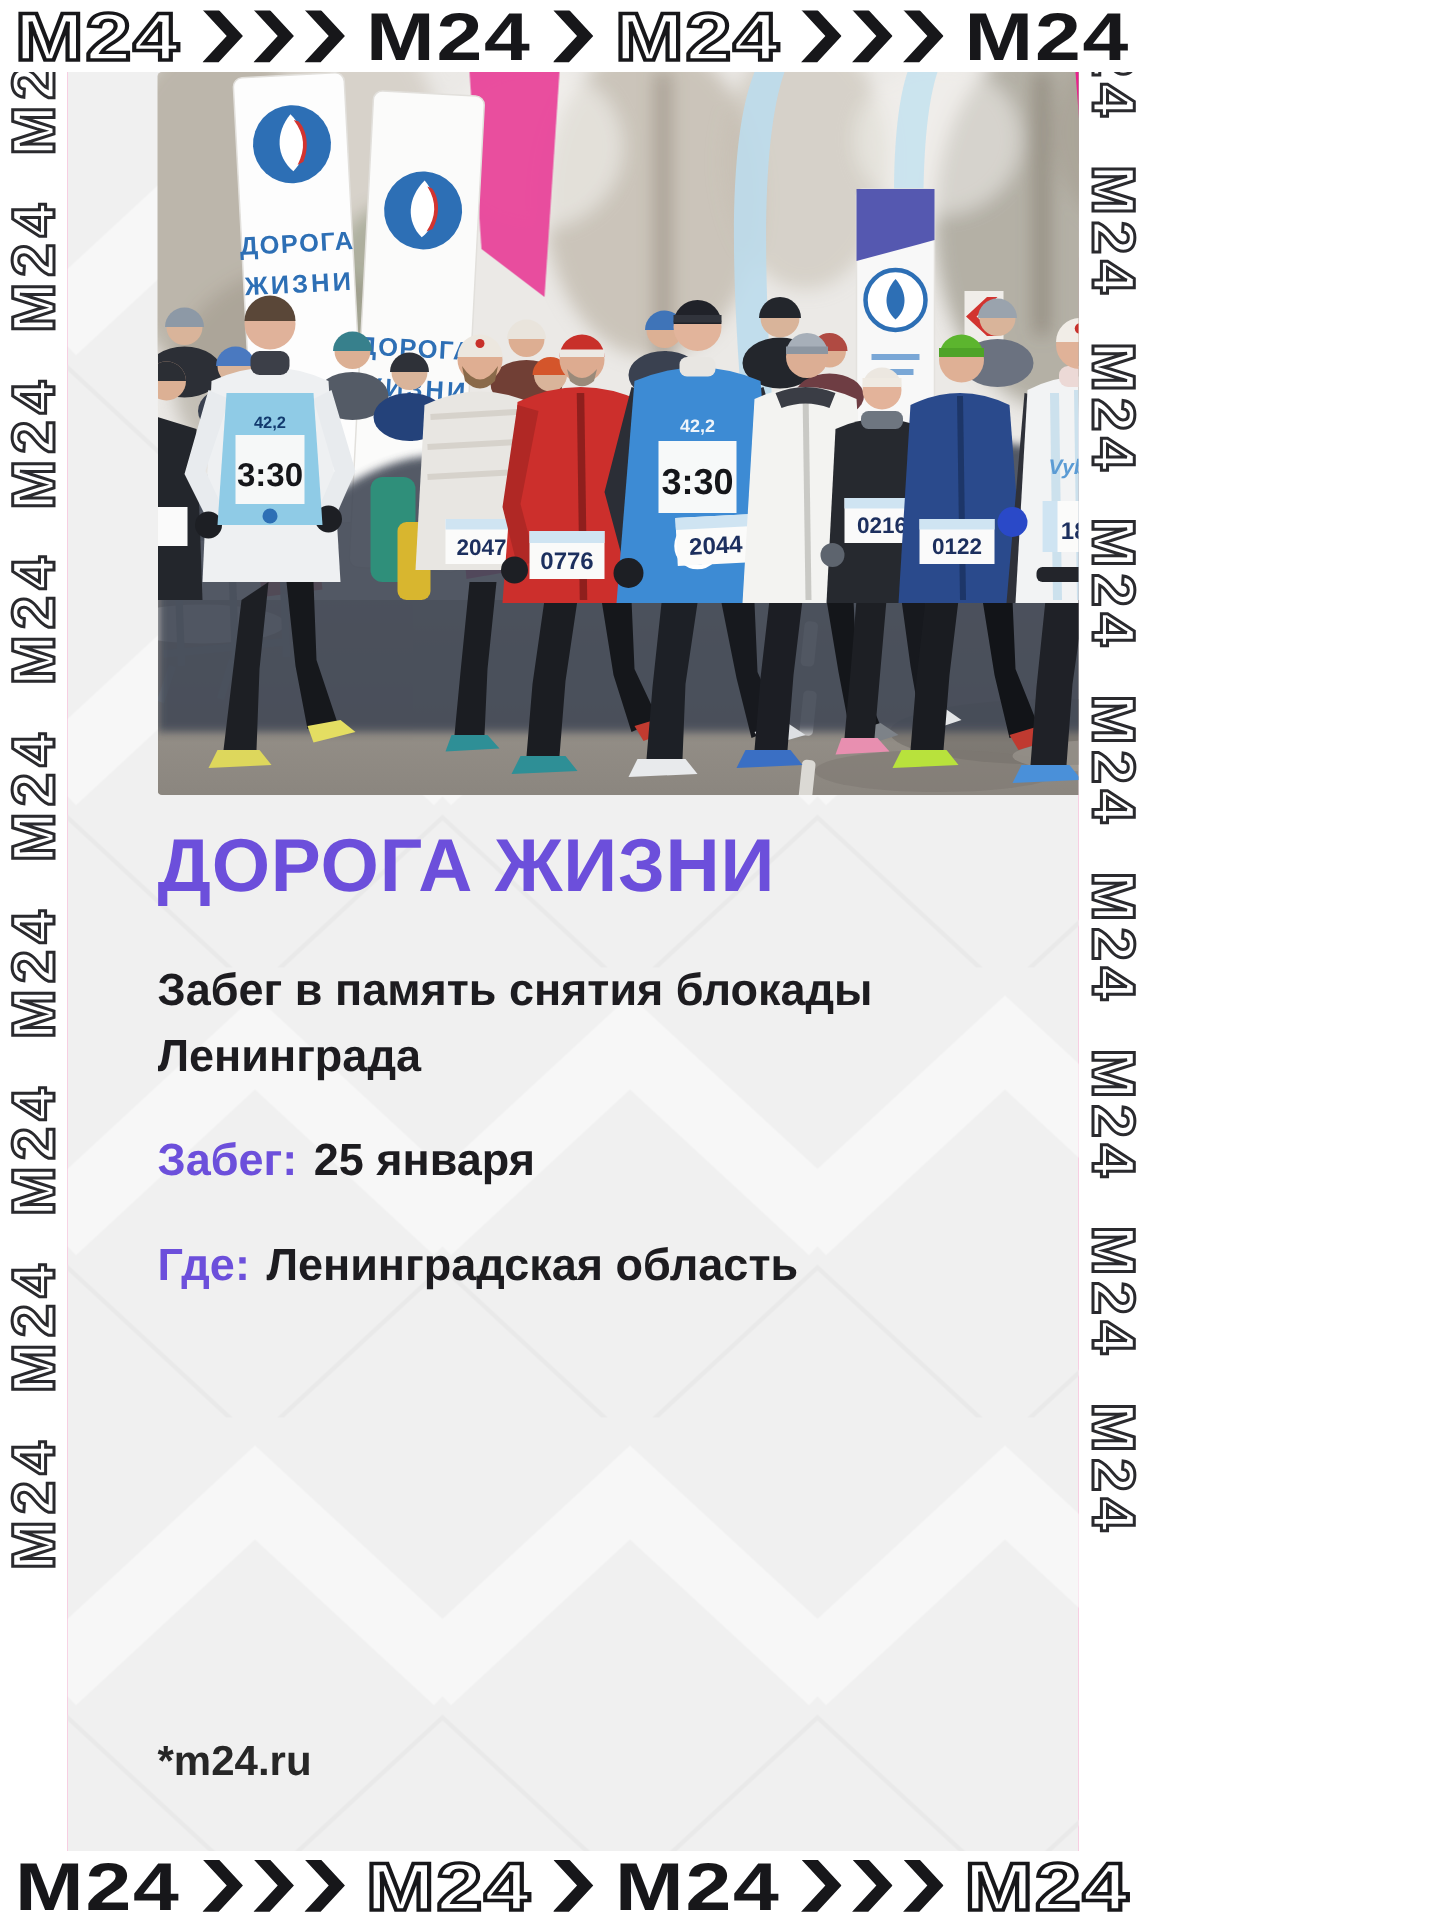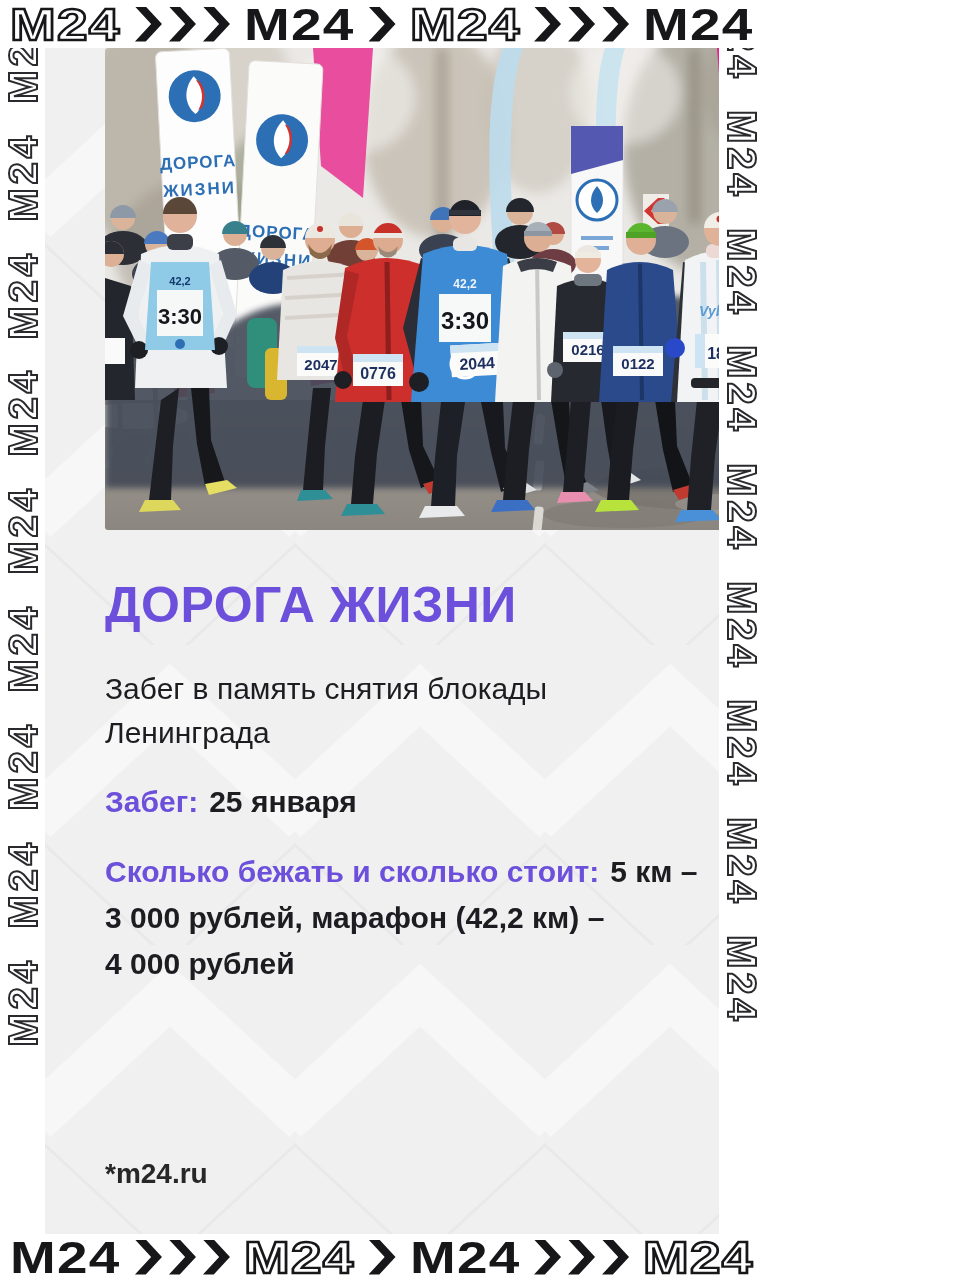--- a/index.html
+++ b/index.html
@@ -35,23 +35,23 @@
   
   .card { position:absolute; left:45px; right:45px; top:45px; bottom:46px;
           background:#f0f0f0; overflow:hidden; }
   .wm { position:absolute; left:0; top:0; z-index:0; }
 
   .photo { position:absolute; left:60px; top:3px; width:752px; height:482px;
            border-radius:3px; overflow:hidden; z-index:1; }
   .photo svg { display:block; }
 
   .content { position:absolute; left:60px; top:485px; width:754px; z-index:1; }
-  .title { margin-top:48px; font-weight:700; font-size:50px; line-height:1.1;
+  .title { margin-top:20px; font-weight:700; font-size:50px; line-height:1.1;
            letter-spacing:0.5px; color:#6c4fdb; }
-  .subtitle { margin-top:34px; font-weight:400; font-size:30px; line-height:44px;
+  .subtitle { margin-top:34px; font-weight:700; font-size:30px; line-height:44px;
               color:#1d1c20; white-space:pre-line; }
   .detail { margin-top:24px; font-weight:700; font-size:30px; line-height:46px; }
   .dl { color:#6c4fdb; margin-right:11px; }
   .dv { color:#1d1c20; white-space:pre-line;text-align:right; }
   .footnote { position:absolute; left:60px; bottom:44px; font-weight:700;
               font-size:28px; color:#272727; z-index:1; }
 
   text { font-family:"Liberation Sans", sans-serif; }
 </style>
 </head>
@@ -490,23 +490,21 @@
     </div>
 
     <div class="content">
       <h1 class="title">ДОРОГА ЖИЗНИ</h1>
       <p class="subtitle">Забег в память снятия блокады
 Ленинграда</p>
       <p class="detail">
         <span class="dl">Забег:</span><span class="dv">25 января</span>
       </p>
       <p class="detail">
-        <span class="dl">Сколько бежать и сколько стоит:</span><span class="dv">5 км –
-3 000 рублей, марафон (42,2 км) –
-4 000 рублей</span>
+        <span class="dl">Где:</span><span class="dv">Ленинградская область</span>
       </p>
     </div>
 
     <div class="footnote">*m24.ru</div>
   </div>
 
   <div class="strip strip-bottom">
     <div class="chevgroup">
         <div class="chev"></div>
         <div class="chev"></div>

